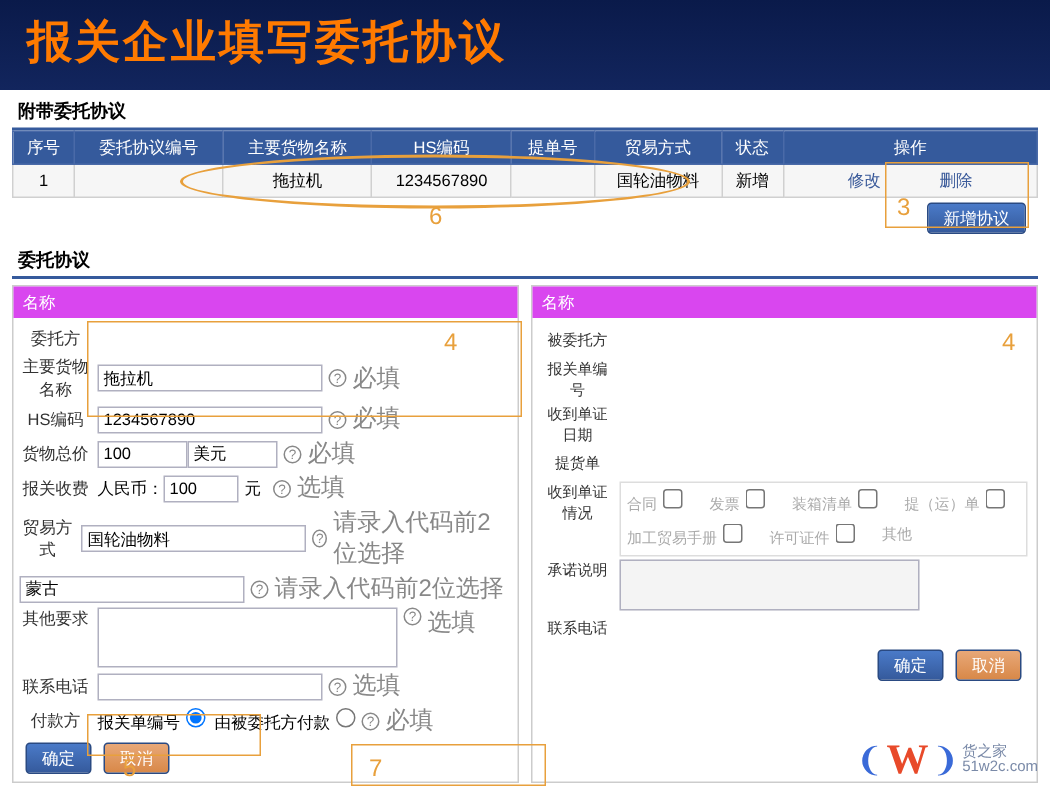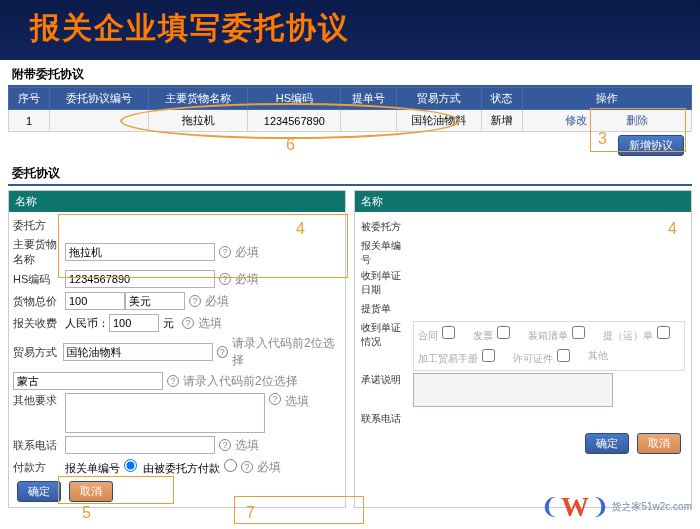--- a/index.html
+++ b/index.html
@@ -1,38 +1,38 @@
 <!DOCTYPE html>
 <html><head>
 <meta charset="utf-8">
 <style>
 *{box-sizing:border-box;margin:0;padding:0;font-family:"Microsoft YaHei","SimSun",sans-serif}
 body{width:700px;height:529px;background:#fff;position:relative;overflow:hidden}
-.banner{background:linear-gradient(#0a1a4a,#12255d);height:60px;padding:8px 30px}
+.banner{background:linear-gradient(#0a1a4a,#12255d);height:60px;padding:8px 18px}
 .banner h1{color:#ff7a00;font-size:30px;font-weight:700;font-family:"SimSun",serif;letter-spacing:2px}
 .sect{margin:4px 8px}
 .sect-title{background:#fff;border-bottom:2px solid #355a9c;padding:2px 4px;font-weight:700;font-size:12px}
 .tbl{width:100%;border-collapse:collapse;font-size:11px}
 .tbl th{background:#355a9c;color:#fff;padding:3px 4px;border:1px solid #4a6aa8;font-weight:400}
 .tbl td{padding:3px 4px;border:1px solid #d0d0d0;text-align:center;background:#f6f6f6}
 .tbl td a{color:#3a5a9a;text-decoration:none;margin:0 18px;cursor:pointer}
 .btn{background:linear-gradient(#4a7ac8,#355a9c);color:#fff;border:1px solid #2a4a82;border-radius:3px;padding:2px 10px;font-size:11px;cursor:pointer}
 .btn.cancel{background:linear-gradient(#e8a878,#d88848)}
 .add-row{text-align:right;padding:3px 8px}
 .panels{display:flex;gap:8px;margin:4px 8px}
 .panel{flex:1;border:1px solid #ccc}
-.panel-hd{background:#0f766e;color:#fff;font-size:11px;padding:3px 6px}
+.panel-hd{background:#d946ef;color:#fff;font-size:11px;padding:3px 6px}
 .panel-body{padding:2px}
 .frow{display:flex;align-items:center;font-size:11px;padding:1px 2px;min-height:22px}
-.frow .lbl{width:52px;text-align:left;padding-right:4px;color:#333}
+.frow .lbl{width:52px;text-align:center;padding-right:4px;color:#333}
 .frow input[type=text]{height:18px;border:1px solid #b0b0c0;padding:0 3px;font-size:11px}
 .frow .inp-m{width:150px}
 .frow .inp-s{width:60px}
 .frow textarea{border:1px solid #b0b0c0;font-size:11px;resize:none}
-.hint{color:#888;font-size:12px;margin-left:4px}
+.hint{color:#888;font-size:16px;margin-left:4px}
 .icon-q{display:inline-block;width:12px;height:12px;border-radius:50%;border:1px solid #888;color:#888;font-size:9px;line-height:11px;text-align:center;margin-left:4px}
 .chk{margin-left:4px}
 .grey-lbl{color:#aaa;font-size:10px}
 .grey-box{color:#aaa;font-size:10px;padding:4px}
 .anno-circle{position:absolute;border:2px solid #e8a03c;border-radius:50%;pointer-events:none}
 .anno-num{position:absolute;color:#e8a03c;font-size:16px;font-weight:400;pointer-events:none}
 .anno-rect{position:absolute;border:1px solid #e8a03c;pointer-events:none}
 .logo{position:absolute;right:8px;bottom:6px;font-size:10px;color:#7a8aa8;display:flex;align-items:center;gap:2px}
 .logo .w{color:#e84a2a;font-size:28px;font-weight:700;font-family:serif}
 .logo .wreath{color:#3a6ad8;font-size:22px}
@@ -208,17 +208,17 @@
 <div class="anno-num" style="left:668px;top:220px">4</div>
 <div class="anno-rect" style="left:58px;top:476px;width:116px;height:28px"></div>
 <div class="anno-num" style="left:82px;top:504px">5</div>
 <div class="anno-rect" style="left:234px;top:496px;width:130px;height:28px"></div>
 <div class="anno-num" style="left:246px;top:504px">7</div>
 
 <div class="logo">
   <span class="wreath">❨</span>
   <span class="w">W</span>
   <span class="wreath">❩</span>
-  <span style="display:flex;flex-direction:row;line-height:1">
+  <span style="display:flex;flex-direction:column;line-height:1">
     <span>货之家</span>
     <span>51w2c.com</span>
   </span>
 </div>
 
 </body></html>

